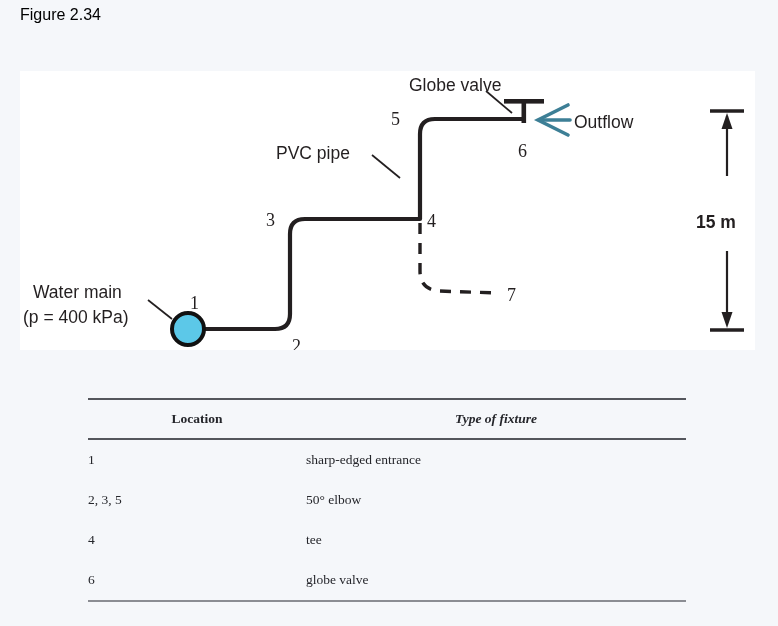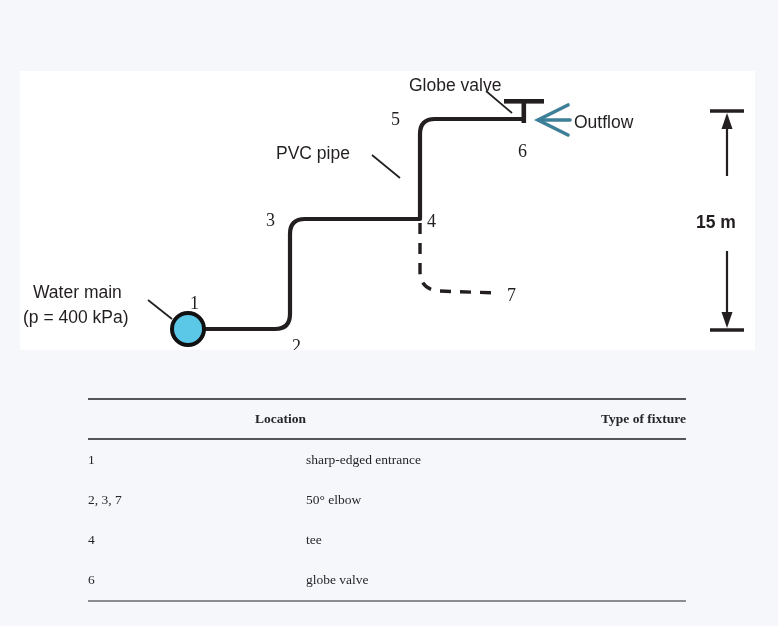--- a/index.html
+++ b/index.html
@@ -42,43 +42,44 @@
   #fixture-table {
     position: absolute;
     left: 88px;
     top: 398px;
     width: 598px;
     border-collapse: collapse;
     font-family: "Liberation Serif", serif;
     color: #25262b;
   }
   #fixture-table thead th {
-    text-align: right;
+    text-align: center;
     font-size: 13.5px;
     font-weight: bold;
     padding: 11px 0 11px 0;
     border-top: 2px solid #54565c;
     border-bottom: 2px solid #54565c;
   }
   #fixture-table tbody td {
     font-size: 13.5px;
     font-weight: normal;
     padding: 12px 0 12px 0;
     border: none;
   }
   #fixture-table tbody tr:last-child td {
     border-bottom: 2px solid #8b8d93;
   }
   .col-location { width: 218px; }
-  .col-fixture  { width: 380px; }
+  .col-fixture  { width: 380px; font-style: italic; }
 </style>
 </head>
 <body>
 
 <div id="figure-header">
+  <div>Figure 2.34</div>
 </div>
 
 <div id="figure-panel">
   <svg id="pipeline-svg" width="735" height="279" viewBox="0 0 735 279">
 
     <path d="M 185 258
              L 255 258
              Q 270 258 270 243
              L 270 163
              Q 270 148 285 148
@@ -147,21 +148,21 @@
       <th class="col-location">Location</th>
       <th class="col-fixture">Type of fixture</th>
     </tr>
   </thead>
   <tbody>
     <tr>
       <td>1</td>
       <td>sharp-edged entrance</td>
     </tr>
     <tr>
-      <td>2, 3, 7</td>
+      <td>2, 3, 5</td>
       <td>50° elbow</td>
     </tr>
     <tr>
       <td>4</td>
       <td>tee</td>
     </tr>
     <tr>
       <td>6</td>
       <td>globe valve</td>
     </tr>

